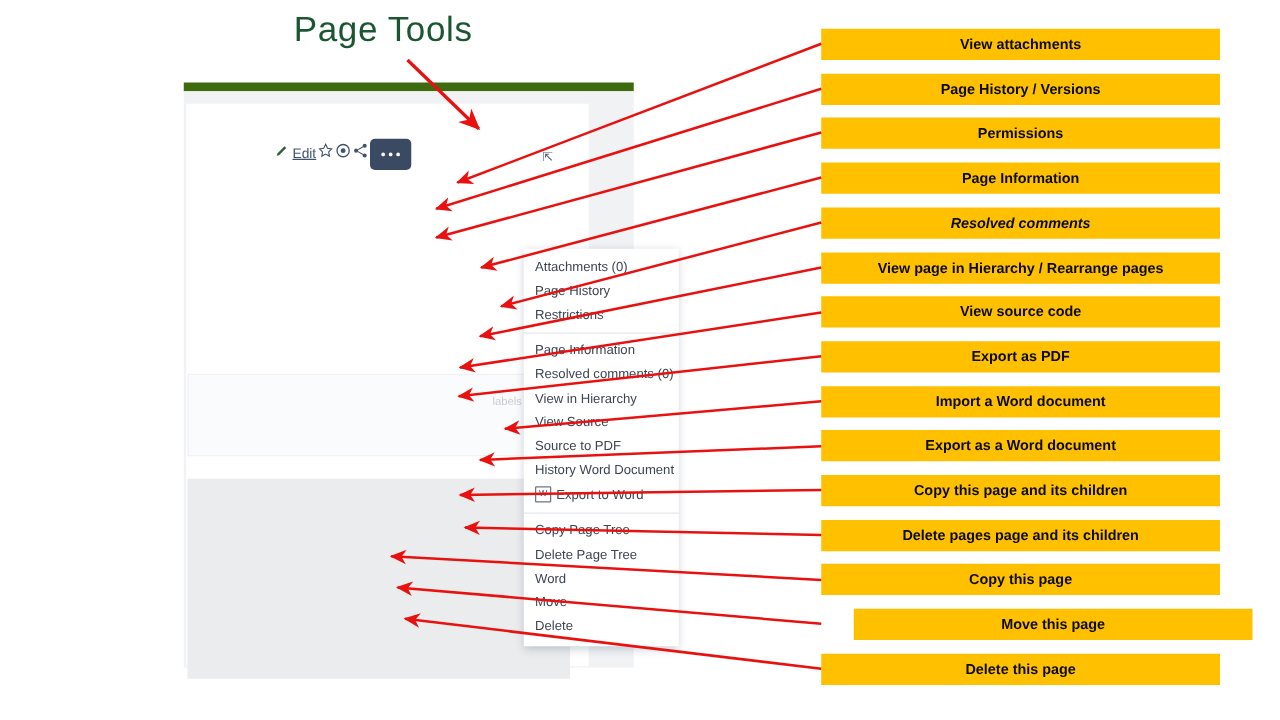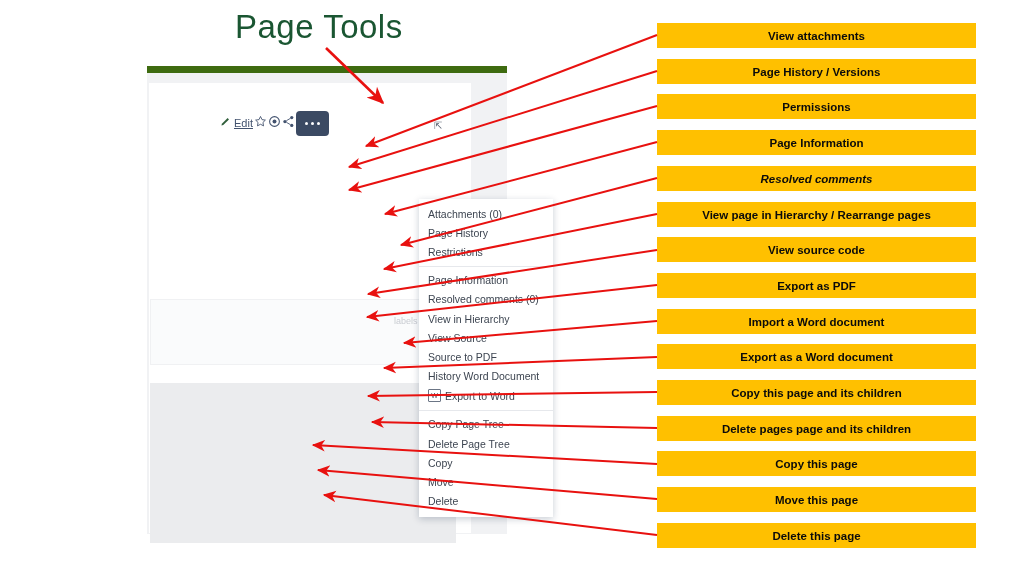--- a/index.html
+++ b/index.html
@@ -13,21 +13,21 @@
     position: relative;
     overflow: hidden;
     font-family: "Liberation Sans", sans-serif;
   }
 
   
   #slide-title {
     position: absolute;
     left: 235px;
     top: 8px;
-    font-size: 33px;
+    font-size: 28px;
     font-weight: 400;
     color: #1a5632;
     letter-spacing: 0.5px;
     white-space: nowrap;
   }
 
   
   #app-screenshot {
     position: absolute;
     left: 147px;
@@ -138,21 +138,21 @@
   #app-faint-tag {
     color: #7a8596;
     font-size: 11px;
   }
 
   
   #page-tools-menu {
     position: absolute;
     left: 272px;
     top: 133px;
-    width: 134px;
+    width: 124px;
     background: #ffffff;
     box-shadow: 0 2px 7px rgba(9,30,66,0.22);
     padding: 5px 0 6px 0;
     box-sizing: border-box;
   }
   .menu-item {
     font-size: 10.5px;
     color: #3d4551;
     padding: 3.6px 0 3.6px 9px;
     white-space: nowrap;
@@ -299,21 +299,21 @@
         <span>Export to Word</span>
       </div>
       <div class="menu-sep"></div>
       <div class="menu-item">
         <span>Copy Page Tree</span>
       </div>
       <div class="menu-item">
         <span>Delete Page Tree</span>
       </div>
       <div class="menu-item">
-        <span>Copy</span>
+        <span>Word</span>
       </div>
       <div class="menu-item">
         <span>Move</span>
       </div>
       <div class="menu-item">
         <span>Delete</span>
       </div>
     </div>
 </div>
 
@@ -350,21 +350,21 @@
     </div>
     <div class="callout" style="top: 380px;">
       <span>Copy this page and its children</span>
     </div>
     <div class="callout" style="top: 416px;">
       <span>Delete pages page and its children</span>
     </div>
     <div class="callout" style="top: 451px;">
       <span>Copy this page</span>
     </div>
-    <div class="callout" style="top: 487px;">
+    <div class="callout" style="top: 487px; margin-left: 26px;">
       <span>Move this page</span>
     </div>
     <div class="callout" style="top: 523px;">
       <span>Delete this page</span>
     </div>
   </div>
 
 <svg id="arrow-layer">
   <defs>
     <marker id="arrowhead" markerWidth="7" markerHeight="7" refX="6" refY="3.3" orient="auto" markerUnits="strokeWidth">

